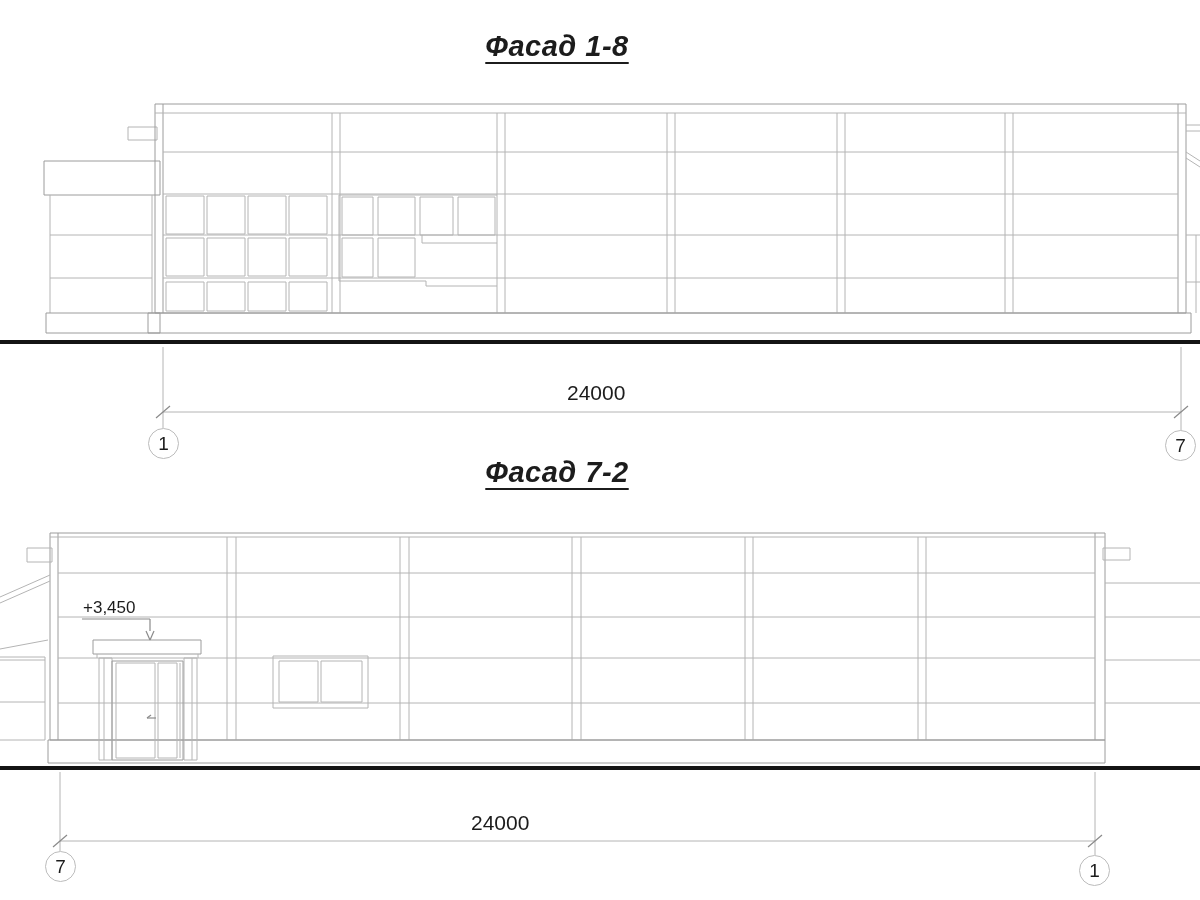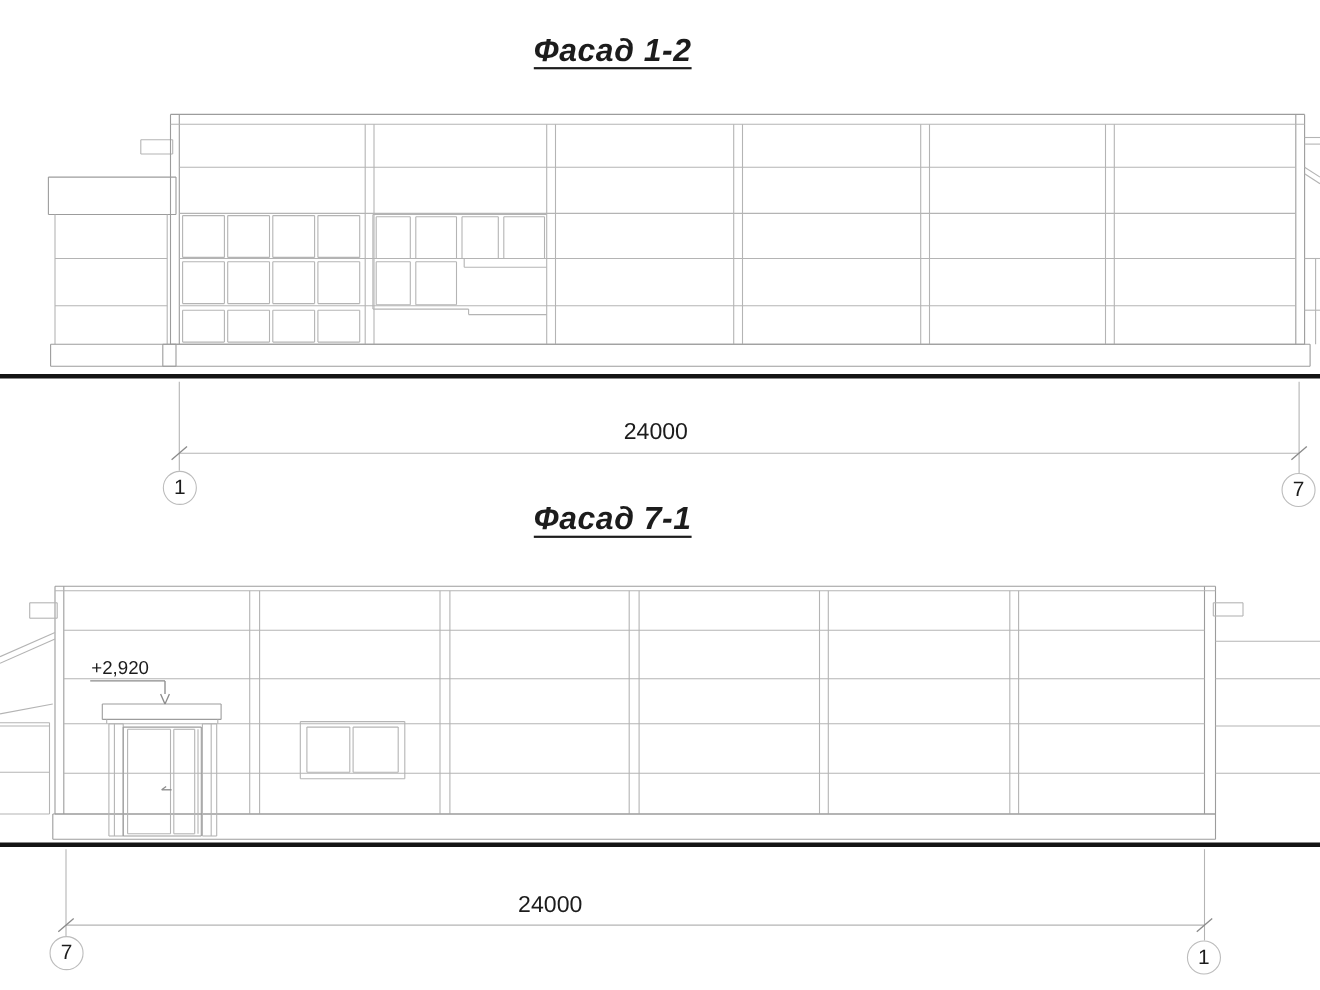--- a/index.html
+++ b/index.html
@@ -252,29 +252,29 @@
       <line x1="150" y1="619" x2="150" y2="631" class="k"></line>
       <line x1="146" y1="631" x2="150" y2="640" class="k"></line>
       <line x1="154" y1="631" x2="150" y2="640" class="k"></line>
       <line x1="60" y1="772" x2="60" y2="851" class="t"></line>
       <line x1="1095" y1="772" x2="1095" y2="855" class="t"></line>
       <line x1="60" y1="841" x2="1095" y2="841" class="t"></line>
       <line x1="53" y1="847" x2="67" y2="835" class="k"></line>
       <line x1="1088" y1="847" x2="1102" y2="835" class="k"></line>
     </svg>
 
-  <div class="label title" style="left:407px;top:30px">Фасад 1-2</div>
+  <div class="label title" style="left:407px;top:30px">Фасад 1-8</div>
 
   <div class="label dim" style="left:567px;top:381px">24000</div>
 
   <div class="bubble" style="left:148px;top:428px">1</div>
   <div class="bubble" style="left:1165px;top:430px">7</div>
 
-  <div class="label title" style="left:407px;top:456px">Фасад 7-1</div>
-
-  <div class="label elev" style="left:83px;top:598px">+2,920</div>
+  <div class="label title" style="left:407px;top:456px">Фасад 7-2</div>
+
+  <div class="label elev" style="left:83px;top:598px">+3,450</div>
 
   <div class="label dim" style="left:471px;top:811px">24000</div>
 
   <div class="bubble" style="left:45px;top:851px">7</div>
   <div class="bubble" style="left:1079px;top:855px">1</div>
 
 </div>
 
 </body></html>

